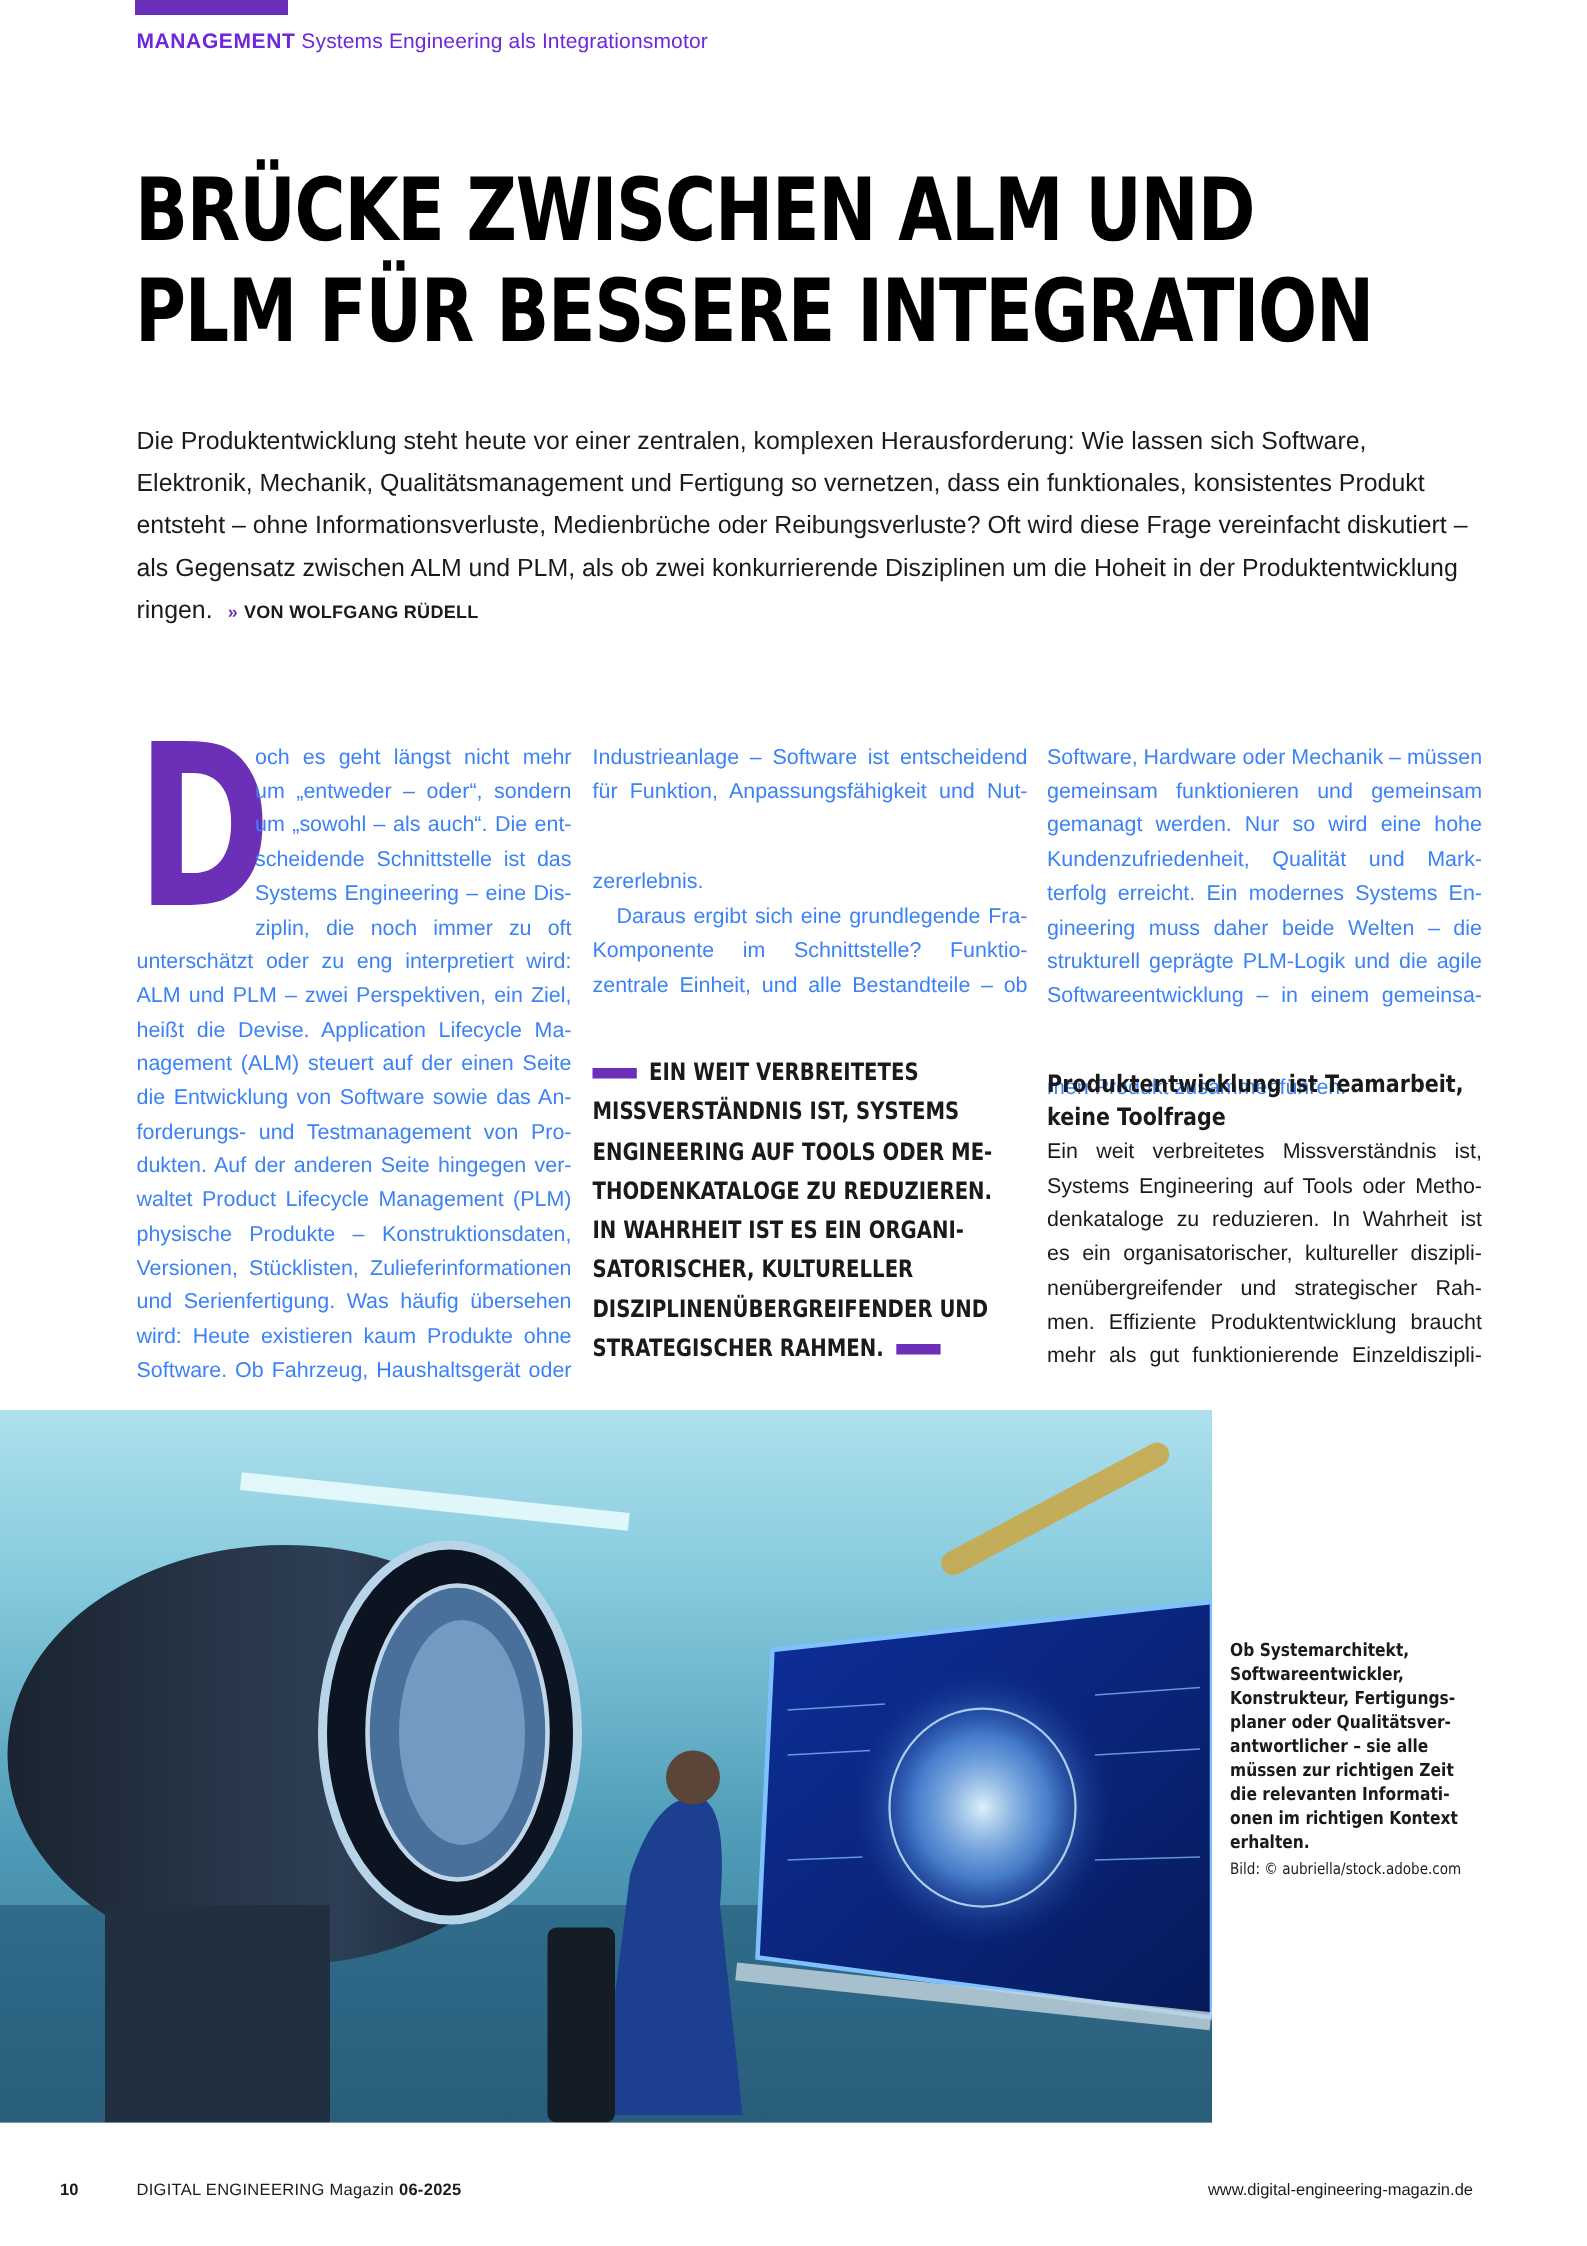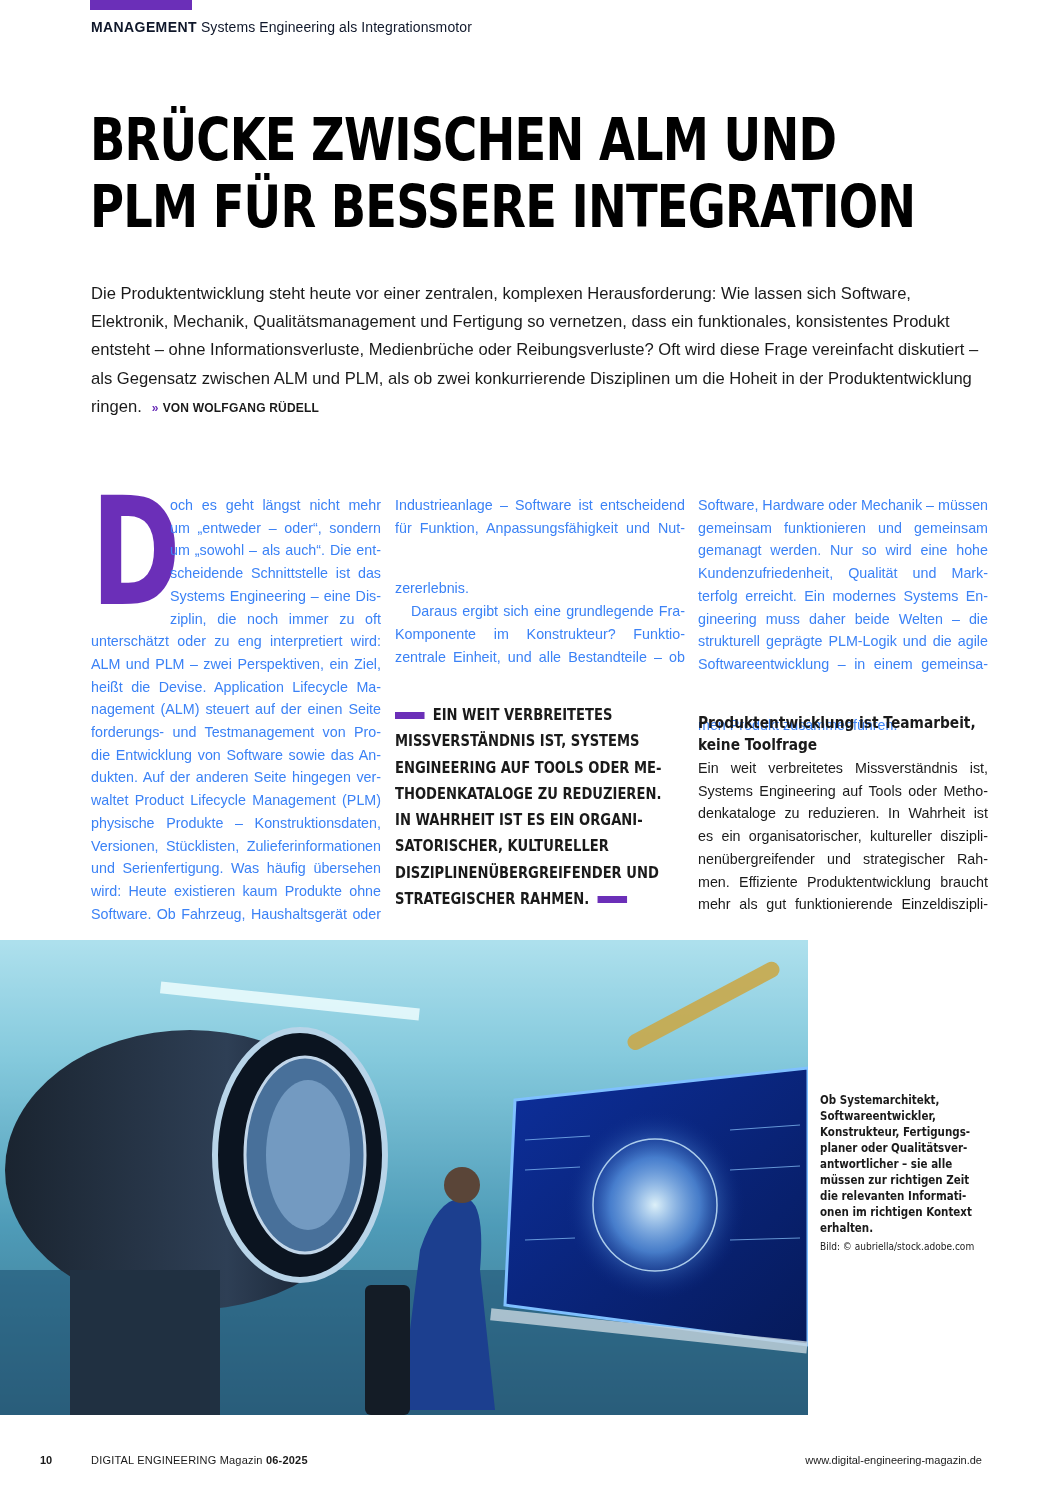--- a/index.html
+++ b/index.html
@@ -1,18 +1,18 @@
 <!DOCTYPE html>
 <html><head>
 <meta charset="utf-8">
 <style>
   html, body { margin: 0; padding: 0; background: #ffffff; }
   body { width: 1058px; height: 1497px; position: relative; overflow: hidden; font-family: "Liberation Sans", sans-serif; color: #1a1a1a; }
   .top-bar { position: absolute; left: 90px; top: 0; width: 102px; height: 10px; background: #6b2fb8; }
-  .rubric { position: absolute; left: 91px; top: 19px; font-size: 14px; letter-spacing: 0.1px; color: #0f172a; white-space: nowrap; }
+  .rubric { position: absolute; left: 91px; top: 19px; font-size: 14px; letter-spacing: 0.1px; color: #6d28d9; white-space: nowrap; }
   .rubric b { font-weight: 700; letter-spacing: 0.4px; }
   .headline { position: absolute; left: 90px; top: 107px; width: 940px; margin: 0; font-family: "DejaVu Sans", sans-serif; font-weight: 700; font-size: 58px; line-height: 67px; letter-spacing: -1px; color: #000; transform: scaleX(0.80); transform-origin: left top; white-space: nowrap; }
   .lead { position: absolute; left: 91px; top: 280px; width: 920px; font-size: 16.6px; line-height: 28.2px; color: #1a1a1a; }
   .lead .line { display: block; white-space: nowrap; }
   .byline { font-weight: 700; font-size: 12px; letter-spacing: 0.2px; margin-left: 10px; }
   .byline .arrow { color: #6b2fb8; margin-right: 4px; }
   .col { position: absolute; top: 494px; width: 290px; font-size: 14.3px; line-height: 22.7px; color: #3b82f6; }
   .col .l { display: block; white-space: nowrap; text-align: justify; text-align-last: justify; }
   .col .l.last { text-align-last: left; margin-top: 38px; }
   .col .l.indent { padding-left: 16px; }
@@ -67,37 +67,37 @@
   <span class="l short">och es geht längst nicht mehr</span>
   <span class="l short">um „entweder – oder“, sondern</span>
   <span class="l short">um „sowohl – als auch“. Die ent-</span>
   <span class="l short">scheidende Schnittstelle ist das</span>
   <span class="l short">Systems Engineering – eine Dis-</span>
   <span class="l short">ziplin, die noch immer zu oft</span>
   <span class="l">unterschätzt oder zu eng interpretiert wird:</span>
   <span class="l">ALM und PLM – zwei Perspektiven, ein Ziel,</span>
   <span class="l">heißt die Devise. Application Lifecycle Ma-</span>
   <span class="l">nagement (ALM) steuert auf der einen Seite</span>
+  <span class="l">die Entwicklung von Software sowie das An-</span>
   <span class="l">forderungs- und Testmanagement von Pro-</span>
-  <span class="l">die Entwicklung von Software sowie das An-</span>
   <span class="l">dukten. Auf der anderen Seite hingegen ver-</span>
   <span class="l">waltet Product Lifecycle Management (PLM)</span>
   <span class="l">physische Produkte – Konstruktionsdaten,</span>
   <span class="l">Versionen, Stücklisten, Zulieferinformationen</span>
   <span class="l">und Serienfertigung. Was häufig übersehen</span>
   <span class="l">wird: Heute existieren kaum Produkte ohne</span>
   <span class="l">Software. Ob Fahrzeug, Haushaltsgerät oder</span>
 </div>
 
 <div class="col col2">
   <span class="l">Industrieanlage – Software ist entscheidend</span>
   <span class="l">für Funktion, Anpassungsfähigkeit und Nut-</span>
   <span class="l last">zererlebnis.</span>
   <span class="l indent">Daraus ergibt sich eine grundlegende Fra-</span>
-  <span class="l">Komponente im Konstrukteur? Funktio-</span>
+  <span class="l">Komponente im Schnittstelle? Funktio-</span>
   <span class="l">zentrale Einheit, und alle Bestandteile – ob</span>
 </div>
 
 <div class="quote">
   <span class="ql"><span class="qbar start"></span><span>EIN WEIT VERBREITETES</span></span>
   <span class="ql">MISSVERSTÄNDNIS IST, SYSTEMS</span>
   <span class="ql">ENGINEERING AUF TOOLS ODER ME-</span>
   <span class="ql">THODENKATALOGE ZU REDUZIEREN.</span>
   <span class="ql">IN WAHRHEIT IST ES EIN ORGANI-</span>
   <span class="ql">SATORISCHER, KULTURELLER</span>

